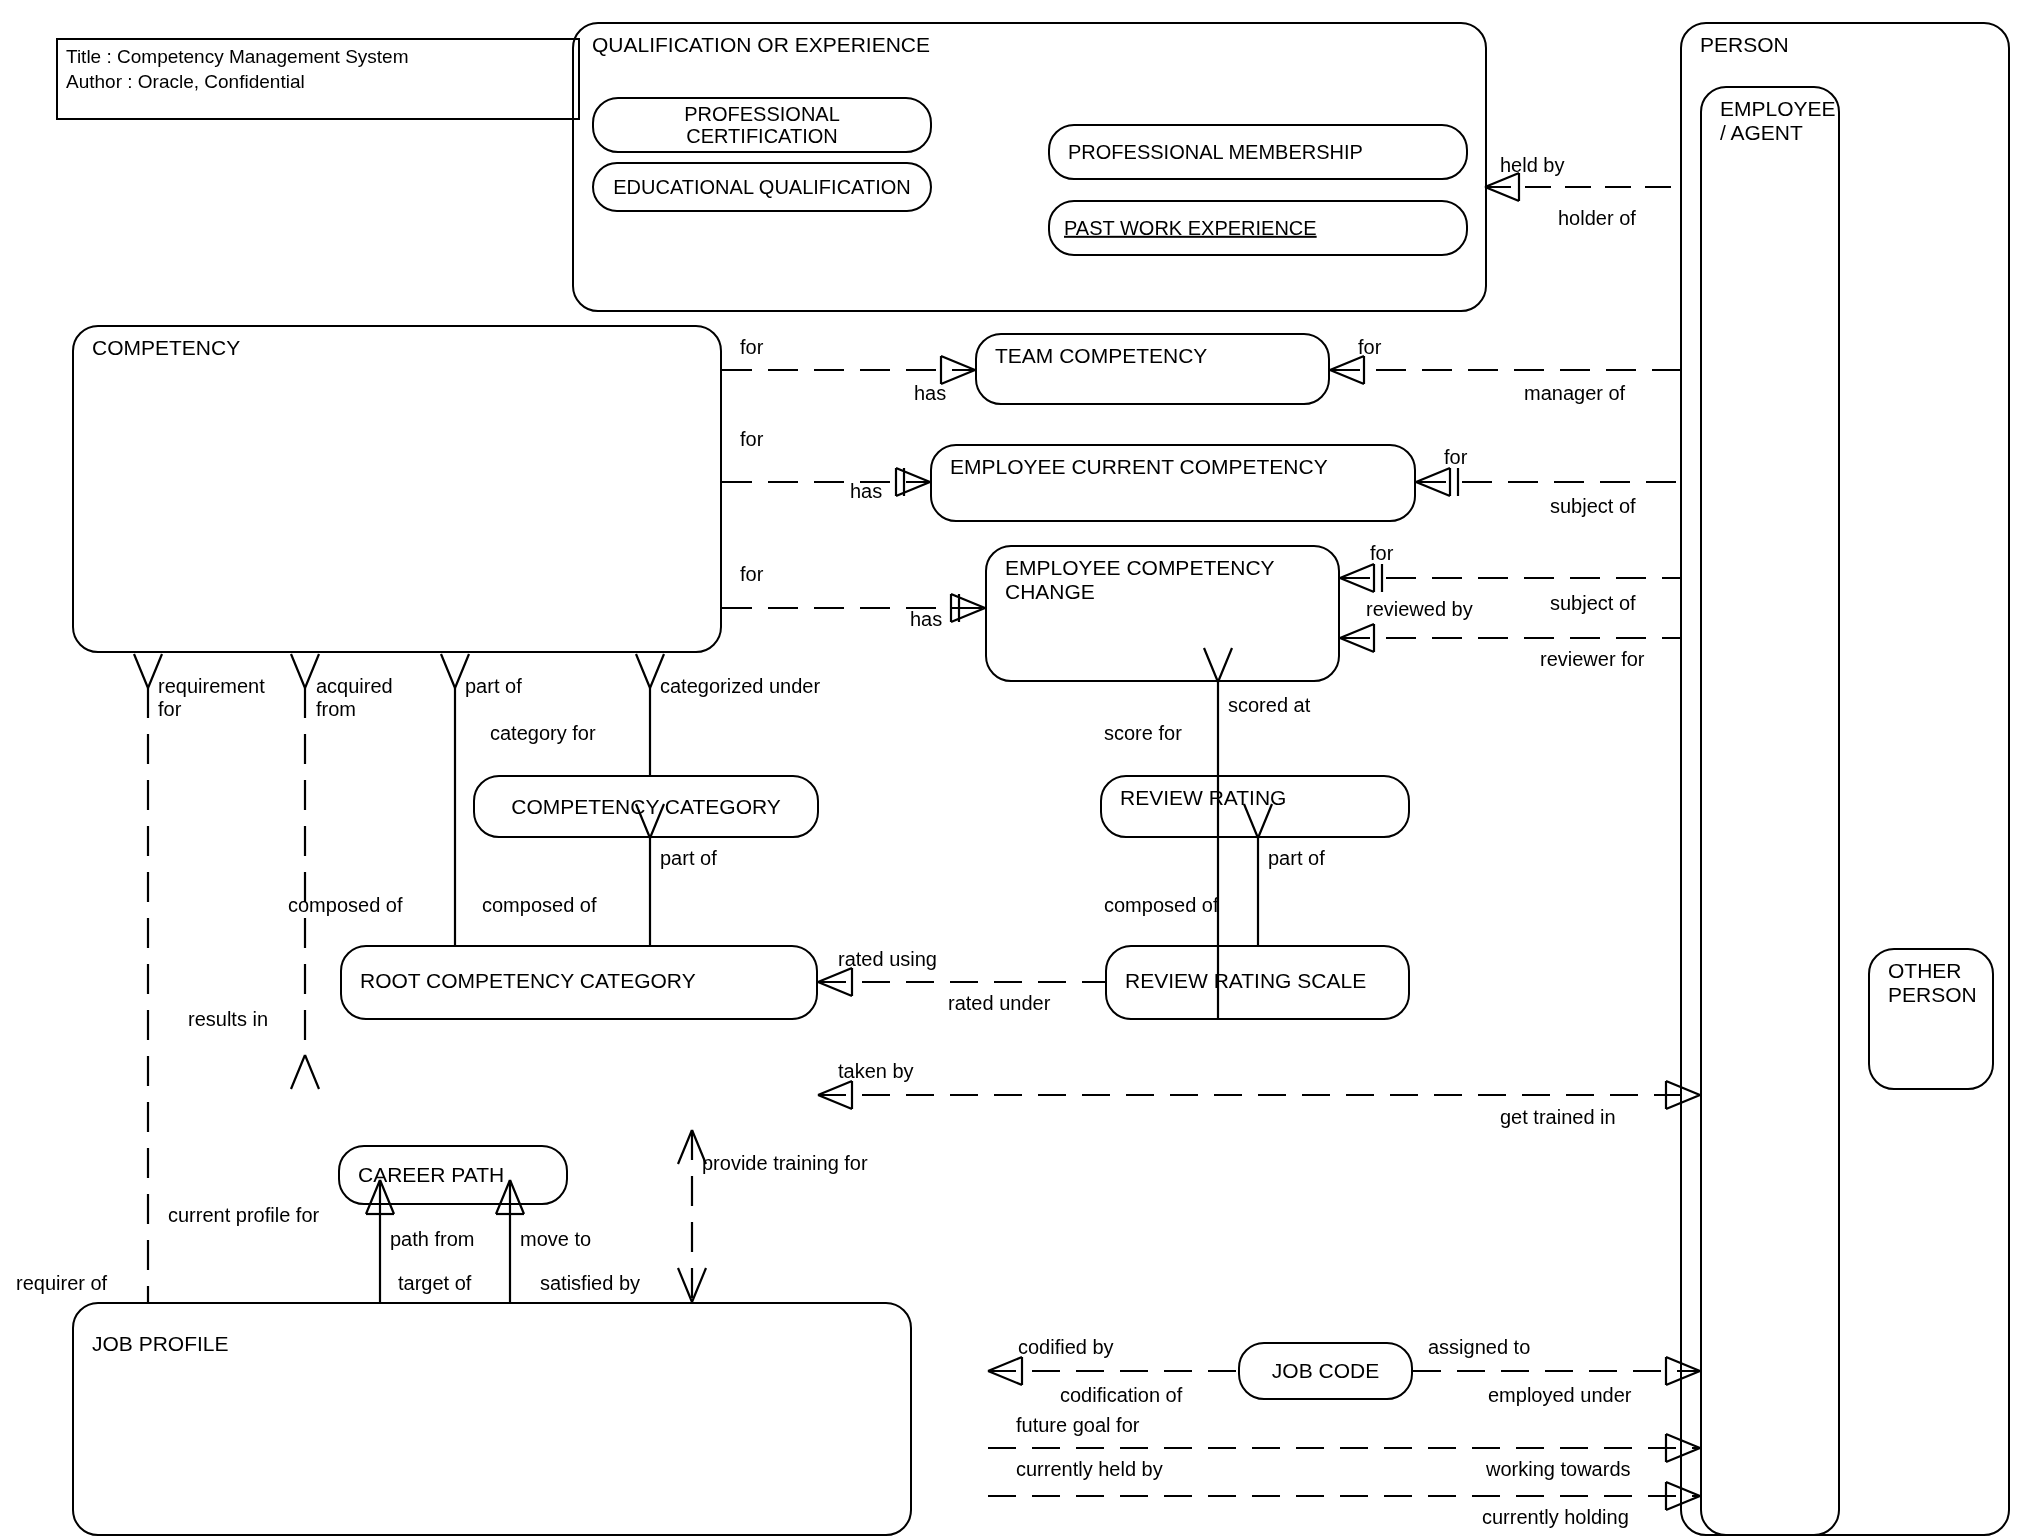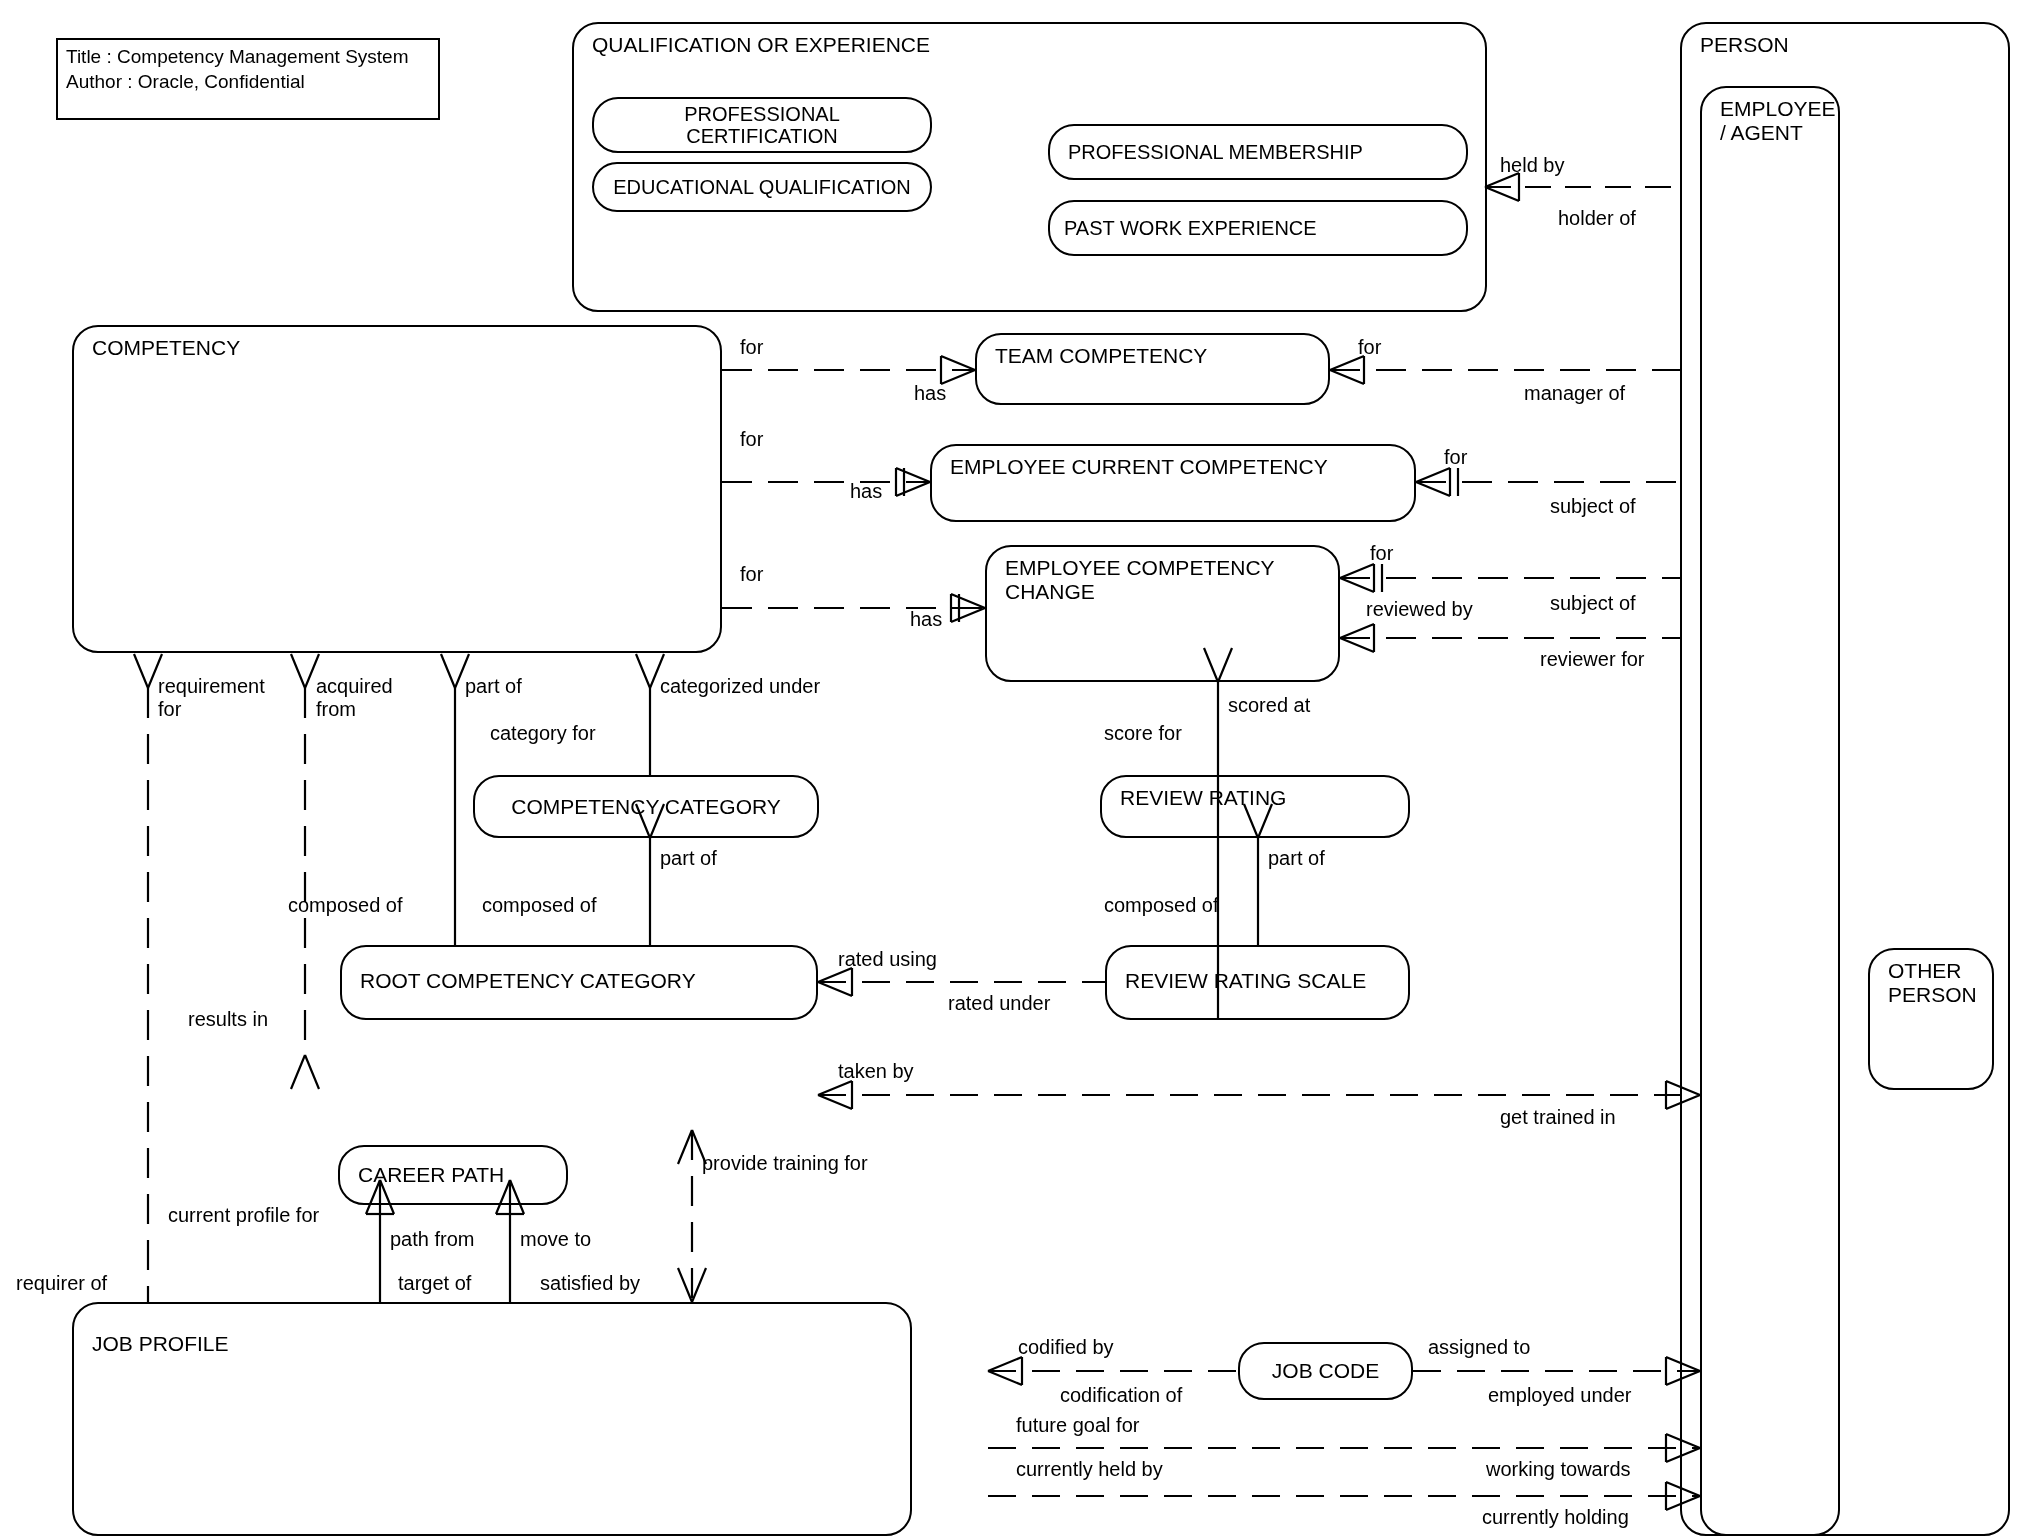--- a/index.html
+++ b/index.html
@@ -94,39 +94,39 @@
       <path d="M1700 1371 l-34 -14 M1700 1371 l-34 14 M1666 1357 L1666 1385" stroke-dasharray="none"></path>
 
       <path d="M988 1448 H1700" stroke-dasharray="28 16"></path>
       <path d="M1700 1448 l-34 -14 M1700 1448 l-34 14 M1666 1434 L1666 1462" stroke-dasharray="none"></path>
 
       <path d="M988 1496 H1700" stroke-dasharray="28 16"></path>
       <path d="M1700 1496 l-34 -14 M1700 1496 l-34 14 M1666 1482 L1666 1510" stroke-dasharray="none"></path>
     </g>
   </svg>
 
-  <div class="titlebox" style="left:56px;top:38px;width:384px;height:82px;">
+  <div class="titlebox" style="left:56px;top:38px;width:524px;height:82px;">
     <div class="t">Title : Competency Management System</div>
     <div class="t" style="top:30px;">Author : Oracle, Confidential</div>
   </div>
 
   <div class="ent round" style="left:572px;top:22px;width:915px;height:290px;">
     <div class="lbl">QUALIFICATION OR EXPERIENCE</div>
   </div>
   <div class="ent round ctr" style="left:592px;top:85px;width:340px;height:56px;margin-top:12px;">
     <div class="lbl" style="font-size:20px;">PROFESSIONAL CERTIFICATION</div>
   </div>
   <div class="ent round ctr" style="left:592px;top:162px;width:340px;height:50px;">
     <div class="lbl" style="font-size:20px;">EDUCATIONAL QUALIFICATION</div>
   </div>
   <div class="ent round ctr" style="left:1048px;top:124px;width:420px;height:56px;">
     <div class="lbl" style="font-size:20px;text-align:left;padding-left:18px;">PROFESSIONAL MEMBERSHIP</div>
   </div>
   <div class="ent round ctr" style="left:1048px;top:200px;width:420px;height:56px;">
-    <div class="lbl" style="font-size:20px;text-align:left;">PAST WORK EXPERIENCE</div>
+    <div class="lbl" style="font-size:20px;text-align:left;text-decoration:underline;">PAST WORK EXPERIENCE</div>
   </div>
 
   <div class="ent round" style="left:1680px;top:22px;width:330px;height:1514px;">
     <div class="lbl">PERSON</div>
   </div>
   <div class="ent round" style="left:1700px;top:86px;width:140px;height:1450px;">
     <div class="lbl">EMPLOYEE
 / AGENT</div>
   </div>
   <div class="ent round" style="left:1868px;top:948px;width:126px;height:142px;">

